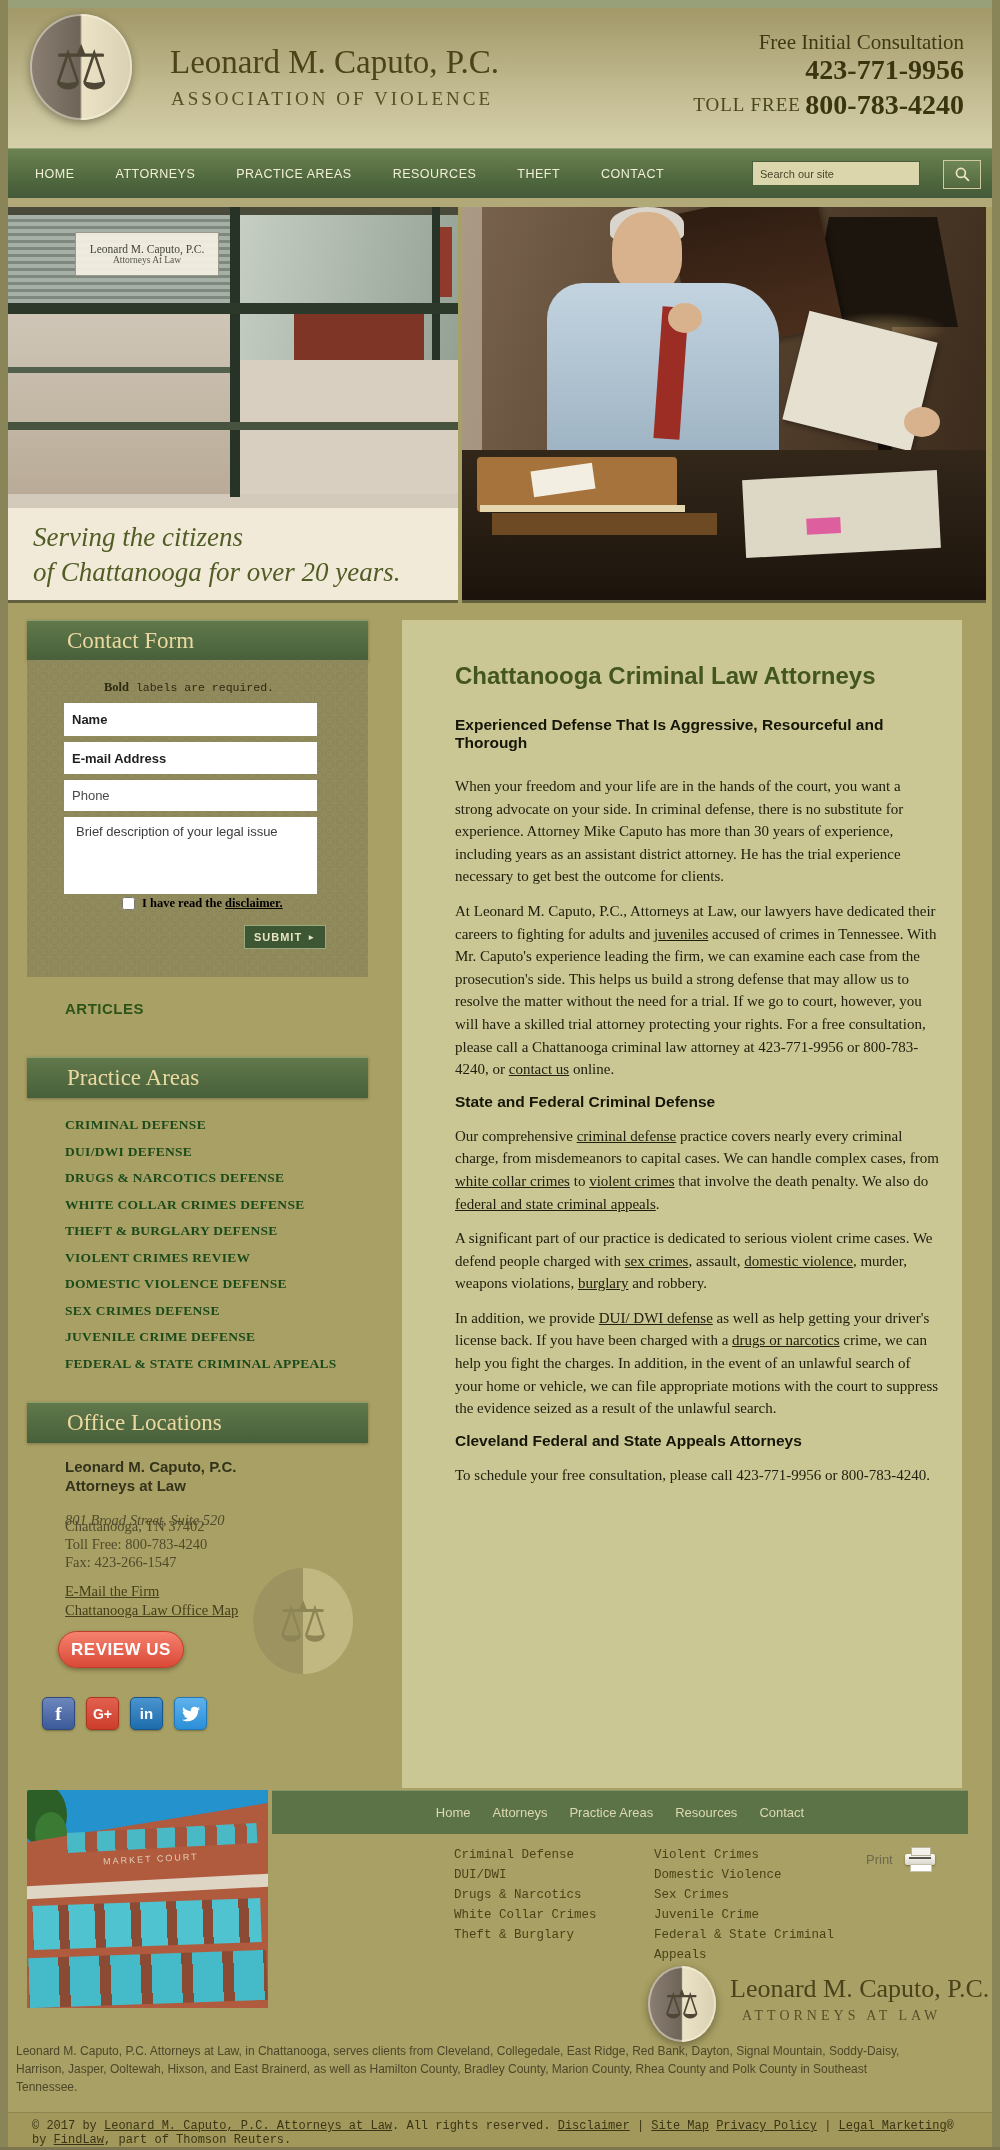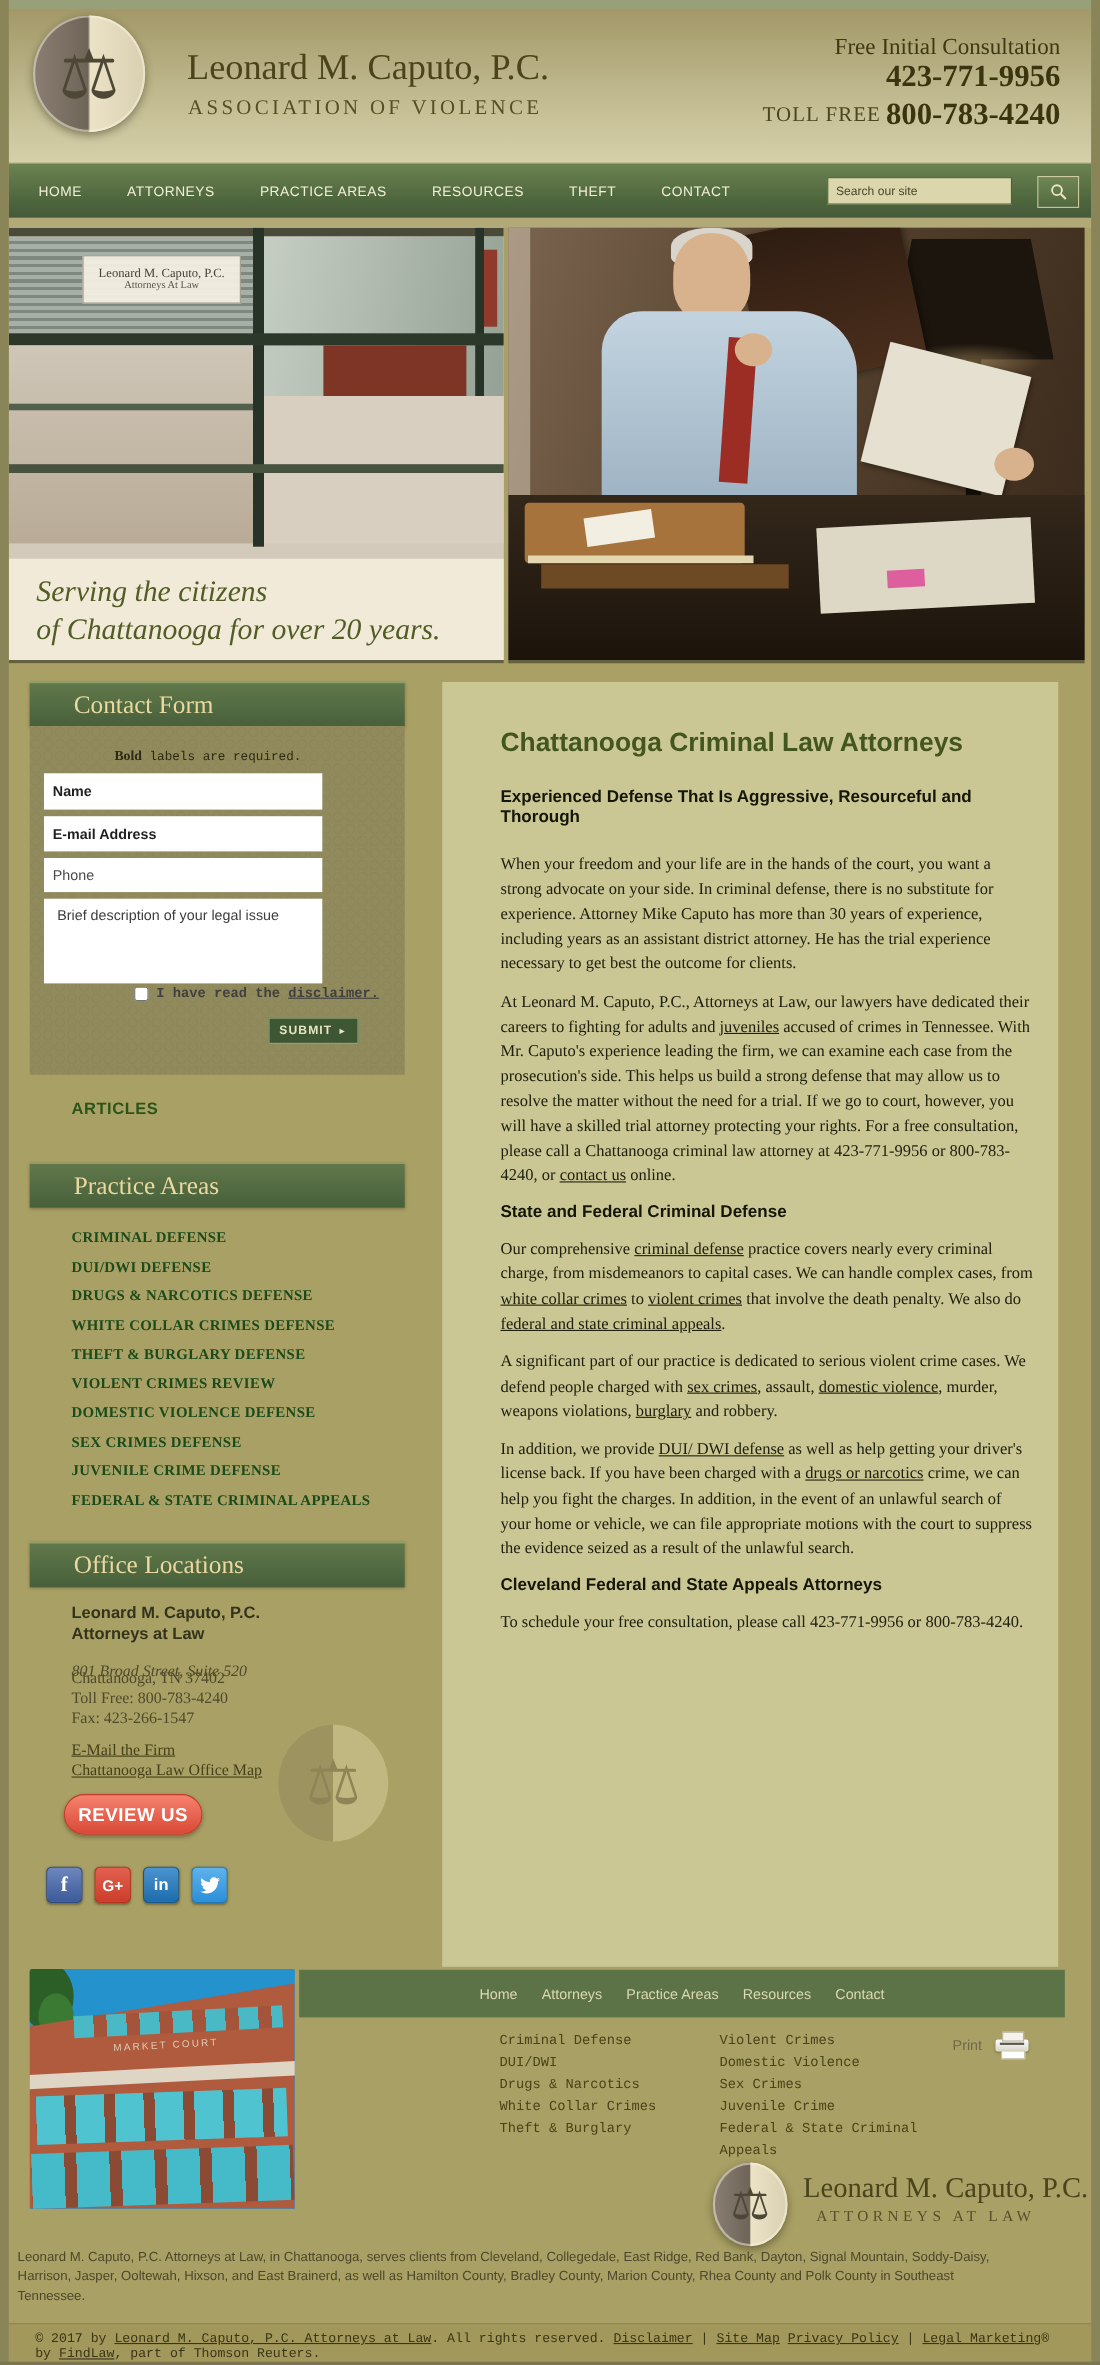--- a/index.html
+++ b/index.html
@@ -96,33 +96,33 @@
   .side-bar{left:27px;width:341px;height:40px;background:linear-gradient(#61784b,#47603a);
             border-top:1px solid #8ba06c;box-shadow:0 1px 3px rgba(40,35,15,.35);}
   .side-bar span{display:block;font-family:"Liberation Serif",serif;font-size:23px;color:#ecd9a0;
                  line-height:40px;padding-left:40px;}
   #bar-contact{top:620px;}
   #form-body{left:27px;top:660px;width:341px;height:317px;background-color:#918a5c;
              background-image:radial-gradient(circle at center,rgba(0,0,0,0) 3.5px,rgba(0,0,0,.055) 4px,rgba(0,0,0,0) 4.8px);
              background-size:11px 11px;}
   #form-note{left:104px;top:680px;font-family:"Liberation Mono",monospace;font-size:11.5px;color:#2d2912;}
   #form-note .b{font-weight:bold;font-family:"Liberation Serif",serif;font-size:12.5px;}
-  .form-input{position:absolute;left:40px;width:253px;background:#fff;border:none;box-sizing:border-box;
+  .form-input{position:absolute;left:64px;width:253px;background:#fff;border:none;box-sizing:border-box;
               font-family:"Liberation Sans",sans-serif;font-size:13px;padding:0 8px;color:#a16207;}
   #input-name{top:703px;height:33px;font-weight:bold;}
   #input-email{top:742px;height:32px;font-weight:bold;}
   #input-phone{top:780px;height:31px;font-weight:normal;}
   #input-desc{top:817px;height:77px;padding-top:7px;resize:none;font-weight:normal;
               font-size:13px;line-height:15px;padding-left:12px;}
   #input-name::placeholder,#input-email::placeholder{color:#1f1f1f;opacity:1;}
   #input-phone::placeholder{color:#4a4a4a;opacity:1;}
   #input-desc::placeholder{color:#3d3d3d;opacity:1;}
   #form-check{left:122px;top:897px;width:13px;height:13px;margin:0;}
-  #check-label{left:142px;top:896px;font-family:Liberation Mono, monospace;font-weight:bold;
-               font-size:12.5px;color:#404040;}
+  #check-label{left:142px;top:896px;font-family:Liberation Serif, serif;font-weight:bold;
+               font-size:12.5px;color:#000000;}
   #check-label .u{text-decoration:underline;cursor:pointer;}
   #submit-btn{left:244px;top:925px;width:82px;height:24px;background:#3d5633;border:1px solid #9aa87e;
               color:#e9e5c3;font-size:11px;font-weight:bold;letter-spacing:1px;cursor:pointer;
               display:flex;align-items:center;justify-content:center;gap:5px;}
   #submit-btn .arr{font-size:8px;}
   #articles{left:65px;top:1000px;font-weight:bold;font-size:15px;letter-spacing:.5px;color:#2d5418;cursor:pointer;}
   #bar-practice{top:1057px;}
   #practice-list{left:65px;top:1112px;width:300px;}
   .pa-item{display:block;font-family:"Liberation Serif",serif;font-weight:bold;font-size:13.5px;
            letter-spacing:.3px;line-height:26.5px;color:#1b4a1b;cursor:pointer;}

